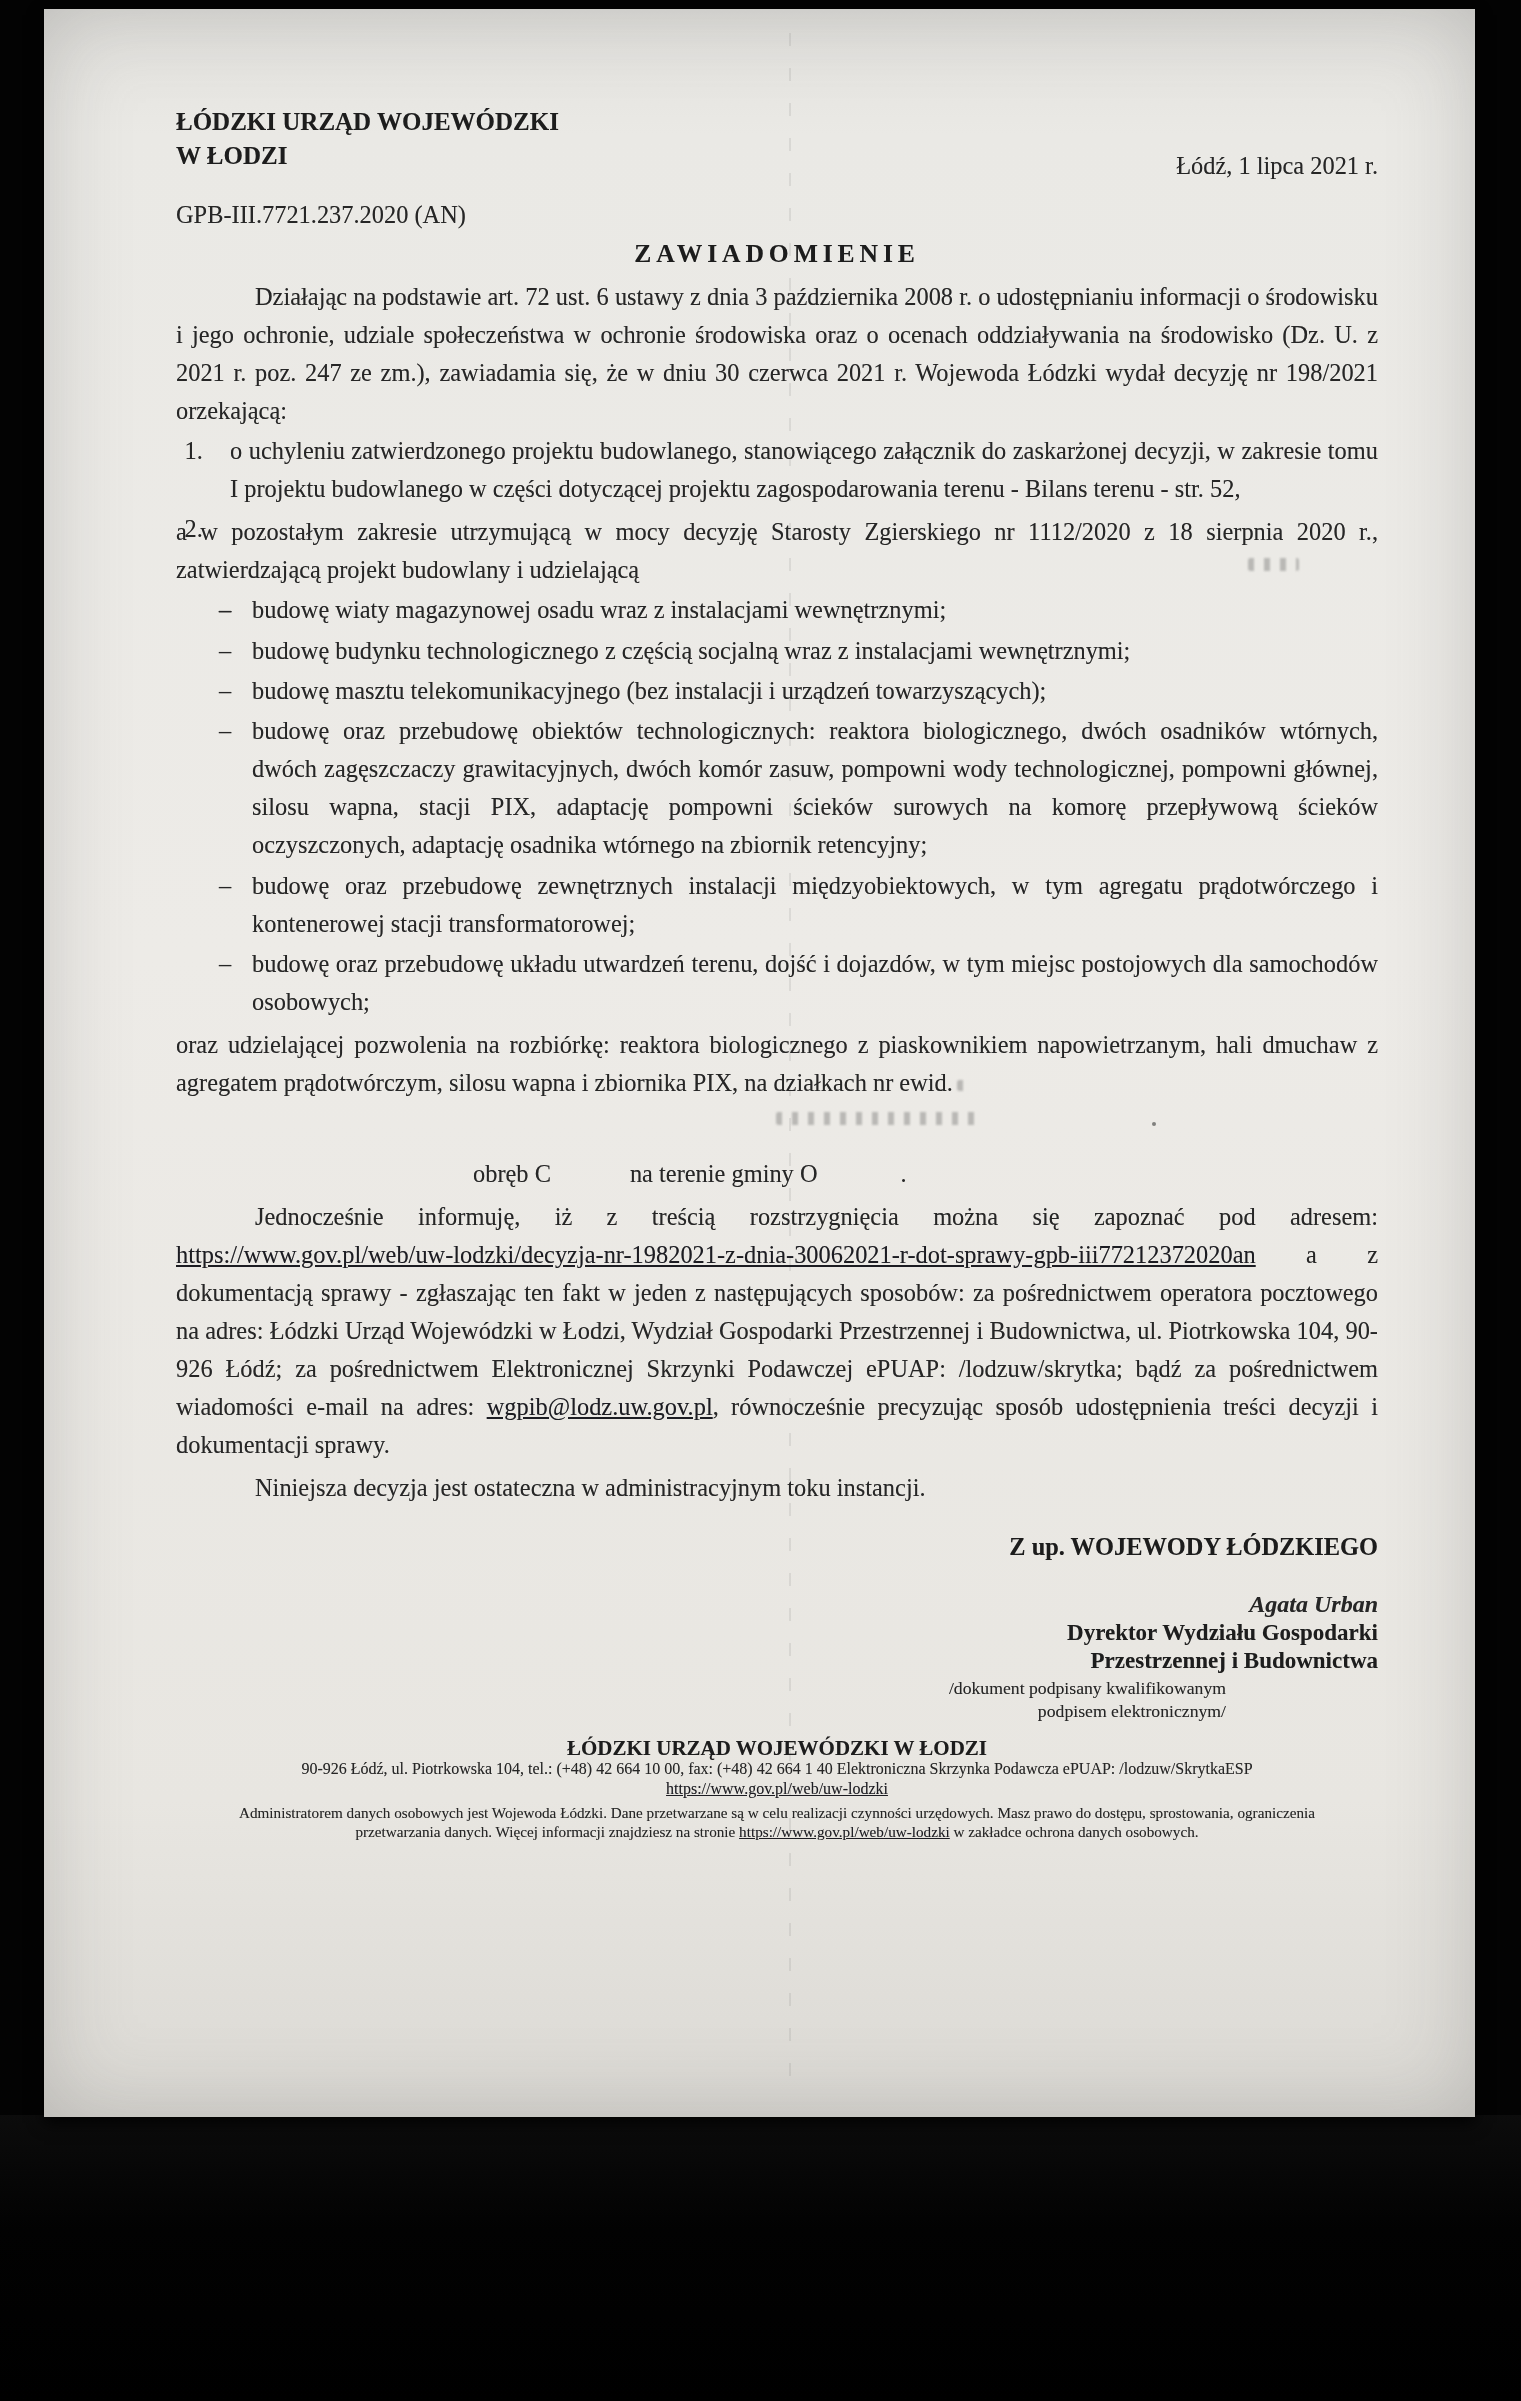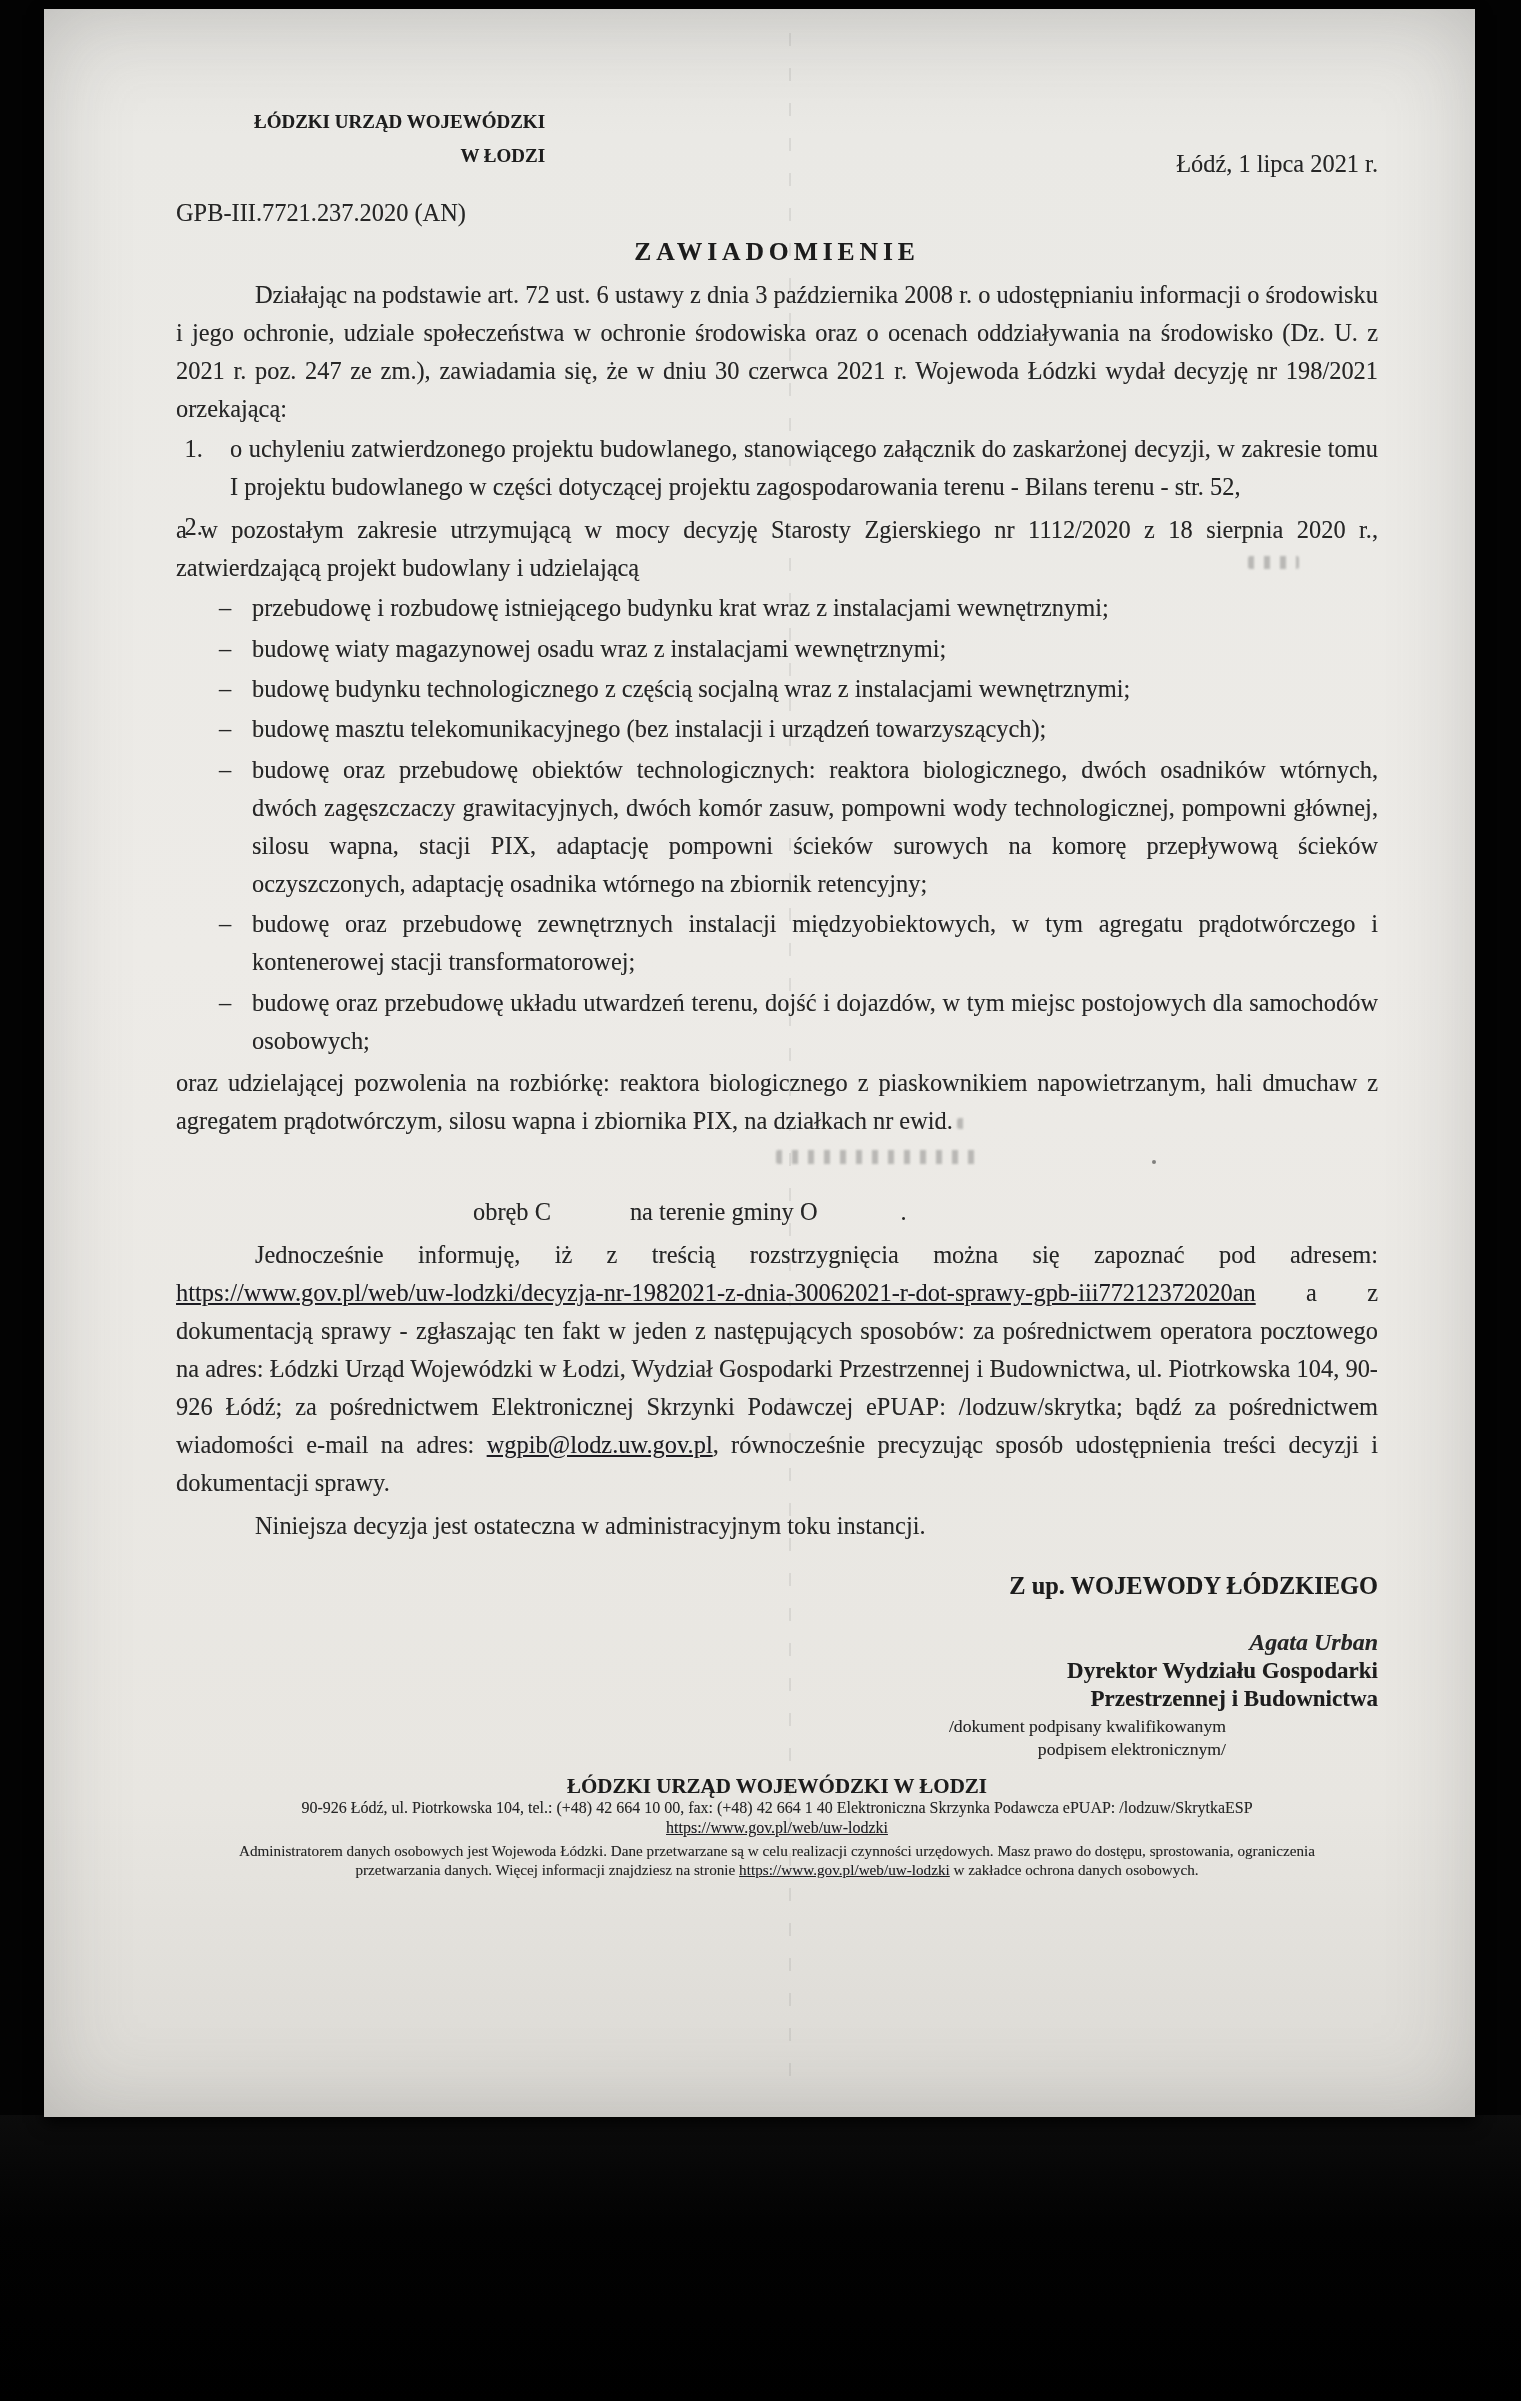--- a/index.html
+++ b/index.html
@@ -10,21 +10,21 @@
   .bottom-band{position:absolute;left:0;right:0;bottom:0;height:286px;background:linear-gradient(180deg,#0c0c0c 0%,#020202 40%,#000 100%);z-index:0;}
   .paper{
     position:absolute;left:44px;top:8.5px;width:1431px;min-height:2108px;z-index:1;
     background:linear-gradient(180deg,#e2e1dd 0%,#eae9e5 6%,#edebe7 45%,#e8e6e1 85%,#dbd9d4 100%);
     box-shadow:inset 0 0 85px rgba(95,95,95,.28), 0 6.1px 14.6px rgba(0,0,0,.85);
   }
   .fold-line{position:absolute;left:745px;top:24.4px;bottom:37px;width:1.8px;opacity:.5;
     background:repeating-linear-gradient(180deg,rgba(120,120,118,.30) 0 13.4px,rgba(120,120,118,0) 13.4px 35px);}
   .content{position:relative;padding:96px 97px 22px 132px;font-size:24.4px;line-height:38px;
     text-shadow:0 0 0.6px rgba(45,45,45,.35);}
-  .office-block{display:inline-block;margin-left:78px;text-align:right;font-weight:bold;font-size:19px;line-height:34px;color:#1d1d1d;}
+  .office-block{display:inline-block;text-align:left;font-weight:bold;font-size:25px;line-height:34px;color:#1d1d1d;}
   .date-line{text-align:right;margin-top:-28px;font-size:24.4px;}
   .case-number{margin-top:11px;font-size:24.4px;}
   .doc-title{text-align:center;font-weight:bold;font-size:25.6px;letter-spacing:4.9px;margin-top:1.2px;color:#1c1c1c;}
   .para{margin:4.9px 0 0 0;text-align:justify;position:relative;}
   .indent{text-indent:79px;}
   .numbered{position:relative;padding-left:54px;margin-top:2.4px;}
   .numbered .num{position:absolute;left:8.5px;}
   .bullet{position:relative;padding-left:76px;margin:2.4px 0 0 0;text-align:justify;}
   .bullet .marker{position:absolute;left:43px;}
   .doc-link{color:#1c1c22;text-decoration:underline;cursor:pointer;}
@@ -84,21 +84,20 @@
       </p>
 
       <p class="para">
         <span>a w pozostałym zakresie utrzymującą w mocy decyzję Starosty Zgierskiego nr 1112/2020 z 18 sierpnia 2020 r., zatwierdzającą projekt budowlany i udzielającą</span>
         <span class="smudge smudge-after-line"></span>
       </p>
 
 
       <p class="bullet">
         <span class="marker">–</span>
-        <span>przebudowę i rozbudowę istniejącego budynku krat wraz z instalacjami wewnętrznymi;</span>
       </p>
       <p class="bullet">
         <span class="marker">–</span>
         <span>budowę wiaty magazynowej osadu wraz z instalacjami wewnętrznymi;</span>
       </p>
       <p class="bullet">
         <span class="marker">–</span>
         <span>budowę budynku technologicznego z częścią socjalną wraz z instalacjami wewnętrznymi;</span>
       </p>
       <p class="bullet">

